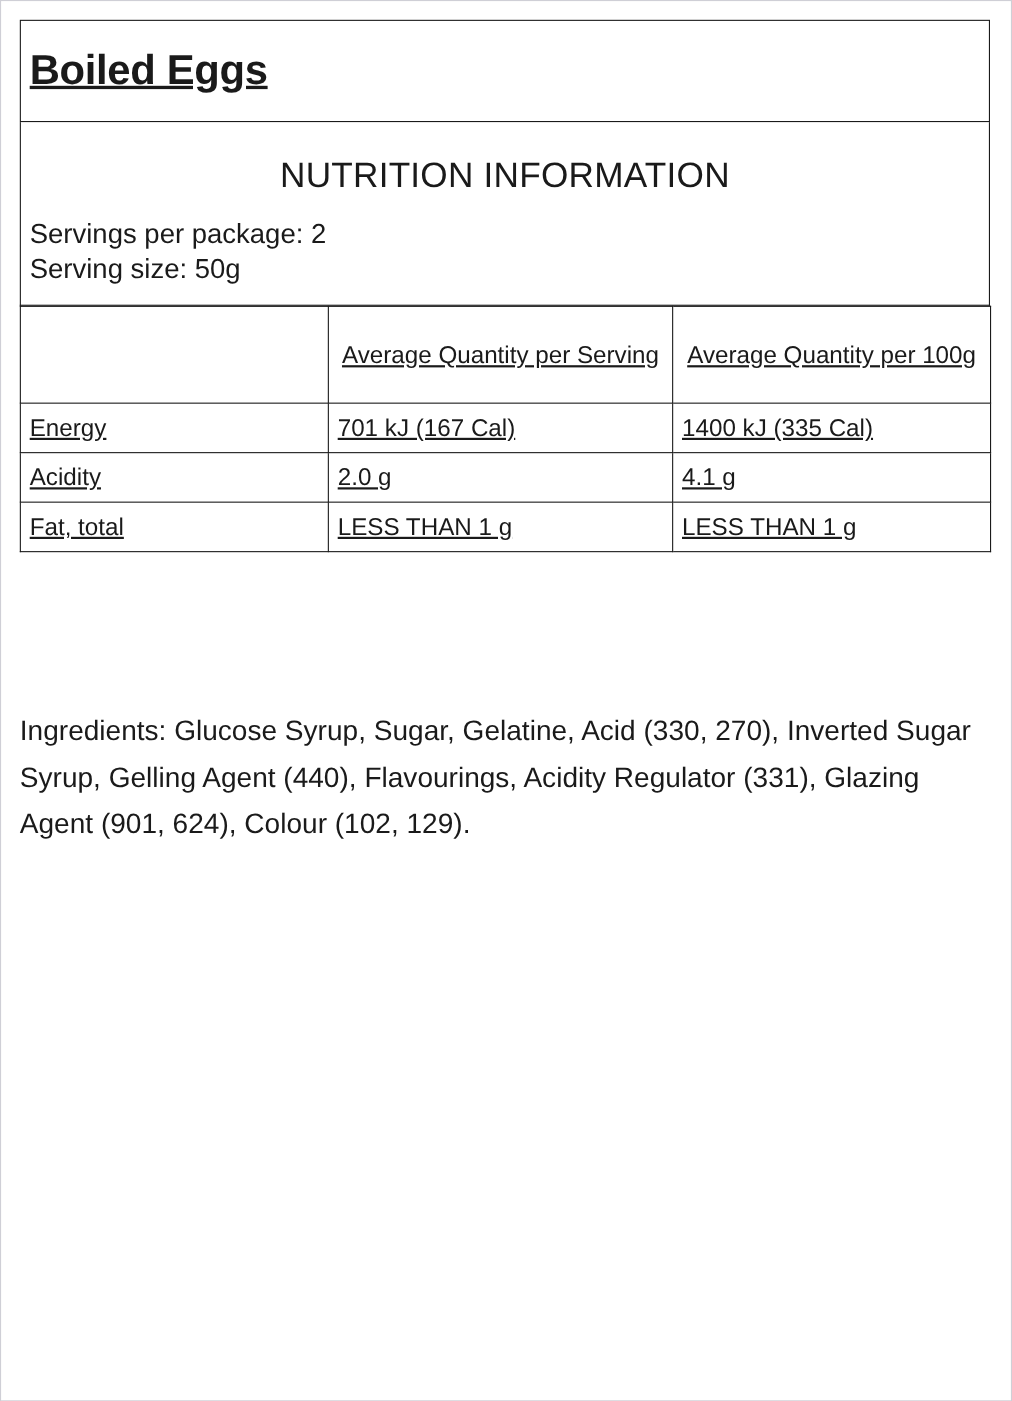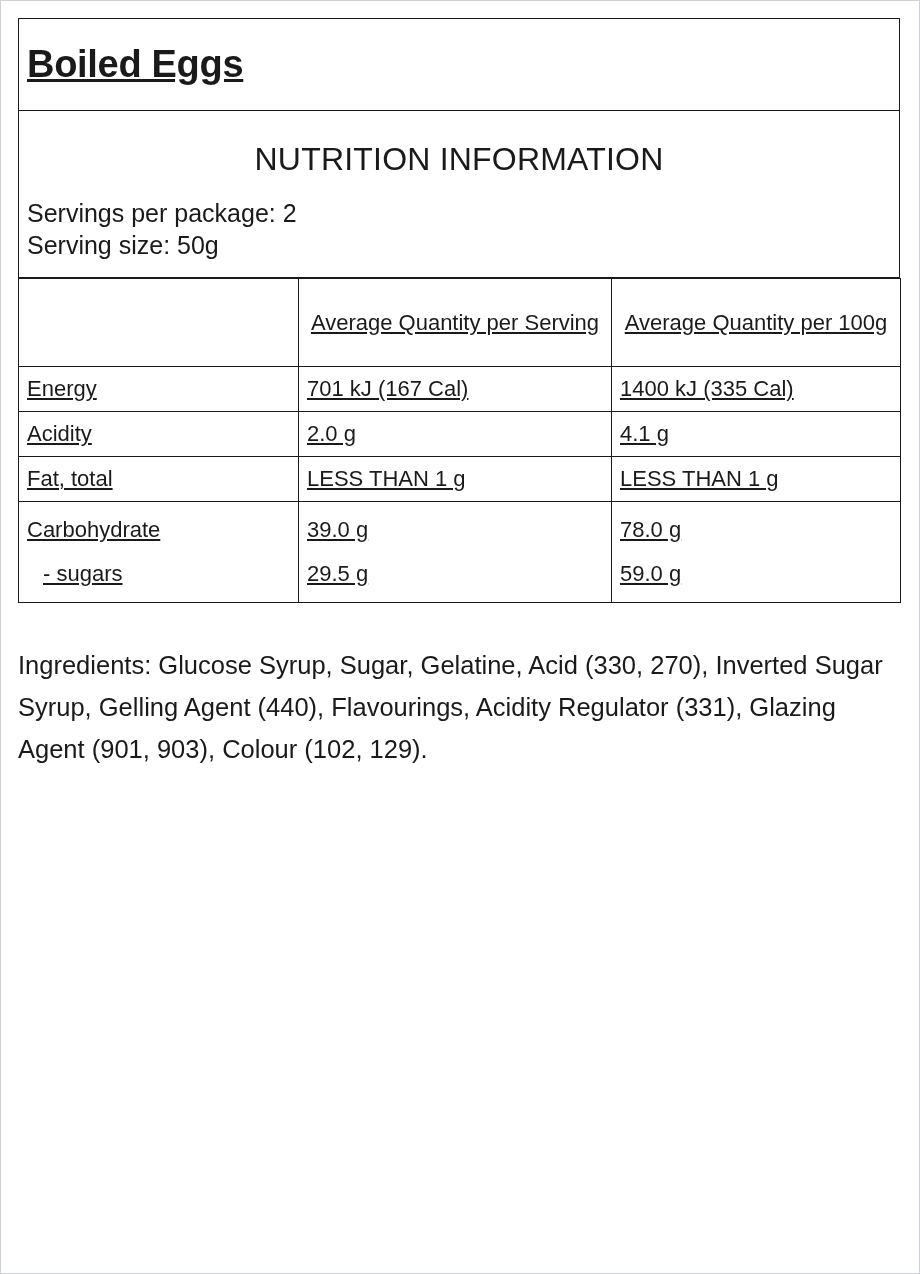--- a/index.html
+++ b/index.html
@@ -82,31 +82,17 @@
     <tr class="row">
       <td>Acidity</td>
       <td>2.0 g</td>
       <td>4.1 g</td>
     </tr>
     <tr class="row">
       <td>Fat, total</td>
       <td>LESS THAN 1 g</td>
       <td>LESS THAN 1 g</td>
     </tr>
-    <tr>
-      <td class="multi">
-        <div>Carbohydrate</div>
-        <div class="sub">- sugars</div>
-      </td>
-      <td class="multi">
-        <div>39.0 g</div>
-        <div>29.5 g</div>
-      </td>
-      <td class="multi">
-        <div>78.0 g</div>
-        <div>59.0 g</div>
-      </td>
-    </tr>
   </tbody>
     </table>
 </div>
 
-<div class="ingredients">Ingredients: Glucose Syrup, Sugar, Gelatine, Acid (330, 270), Inverted Sugar Syrup, Gelling Agent (440), Flavourings, Acidity Regulator (331), Glazing Agent (901, 903), Colour (102, 129).</div>
+<div class="ingredients">Ingredients: Glucose Syrup, Sugar, Gelatine, Acid (330, 270), Inverted Sugar Syrup, Gelling Agent (440), Flavourings, Acidity Regulator (331), Glazing Agent (901, 624), Colour (102, 129).</div>
 
 </body></html>

